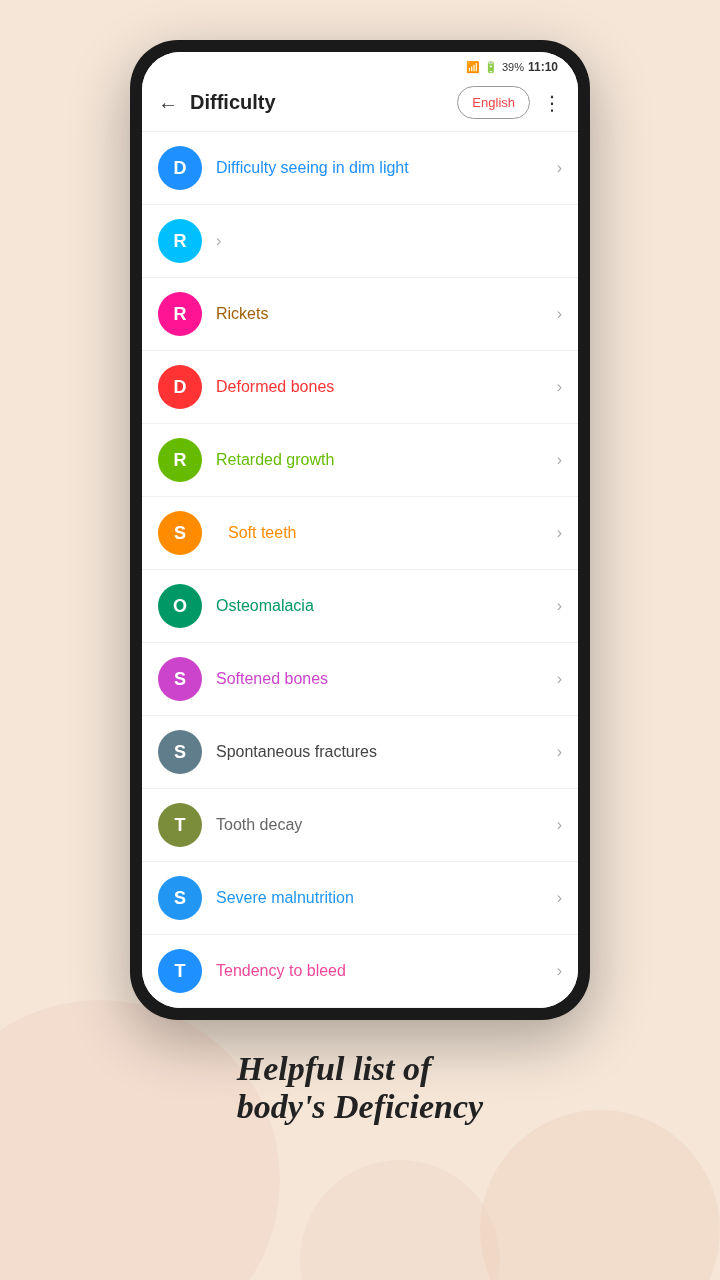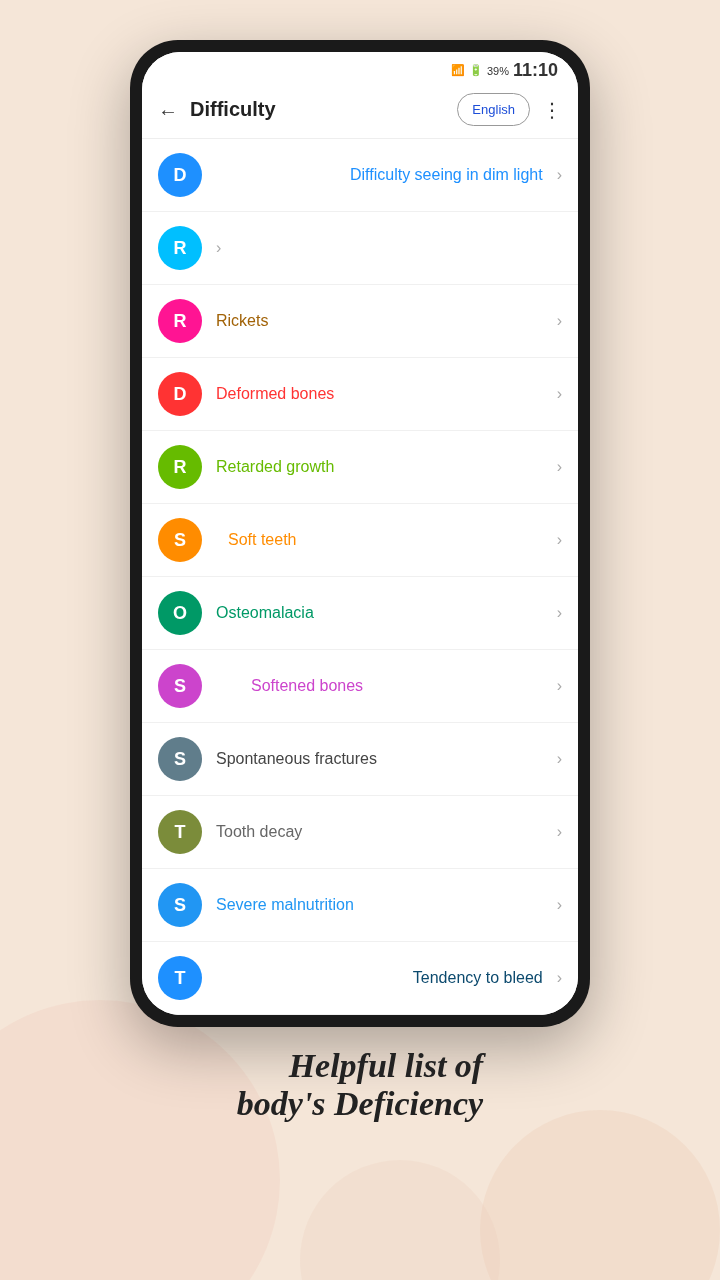--- a/index.html
+++ b/index.html
@@ -62,21 +62,21 @@
 
     .status-icons {
       display: flex;
       align-items: center;
       gap: 4px;
       font-size: 11px;
     }
 
     .status-time {
       font-weight: 600;
-      font-size: 18px;
+      font-size: 12px;
     }
 
     
     .top-bar {
       background: #fff;
       padding: 8px 16px 12px 16px;
       display: flex;
       align-items: center;
       gap: 12px;
       border-bottom: 1px solid #eee;
@@ -93,21 +93,21 @@
       font-weight: 700;
       color: #222;
       flex: 1;
     }
 
     .lang-btn {
       border: 1.5px solid #999;
       border-radius: 20px;
       padding: 8px 14px;
       font-size: 13px;
-      color: #1d4ed8;
+      color: #ef4444;
       background: #fff;
       cursor: pointer;
     }
 
     .more-icon {
       font-size: 20px;
       color: #333;
       cursor: pointer;
     }
 
@@ -145,22 +145,22 @@
       font-weight: 500;
     }
 
     .chevron {
       color: #aaa;
       font-size: 16px;
     }
 
     
     .bottom-text {
-      text-align: right;
-      margin-top: 20px;
+      text-align: left;
+      margin-top: 30px;
       z-index: 2;
       position: relative;
     }
 
     .bottom-text-line1 {
       font-size: 34px;
       font-weight: 900;
       color: #222;
       font-family: Georgia, serif;
       font-style: italic;
@@ -200,21 +200,21 @@
     <div class="top-bar">
       <span class="back-arrow">←</span>
       <span class="page-title">Difficulty</span>
       <button class="lang-btn">English</button>
       <span class="more-icon">⋮</span>
     </div>
 
     <div class="list-container" id="list-container">
     <div class="list-item">
           <div class="avatar-circle" style="background-color: rgb(30, 144, 255);">D</div>
-          <span class="item-label" style="color: rgb(30, 144, 255); text-align: right;">Difficulty seeing in dim light</span>
+          <span class="item-label" style="color: rgb(30, 144, 255);">Difficulty seeing in dim light</span>
           <span class="chevron">›</span>
         </div>
         <div class="list-item">
           <div class="avatar-circle" style="background-color: rgb(0, 191, 255);">R</div>
           <span class="chevron">›</span>
         </div>
         <div class="list-item">
           <div class="avatar-circle" style="background-color: rgb(255, 20, 147);">R</div>
           <span class="item-label" style="color: #a16207;">Rickets</span>
           <span class="chevron">›</span>
@@ -234,41 +234,41 @@
           <span class="item-label" style="color: rgb(255, 140, 0); margin-left: 12px;">Soft teeth</span>
           <span class="chevron">›</span>
         </div>
         <div class="list-item">
           <div class="avatar-circle" style="background-color: rgb(0, 153, 102);">O</div>
           <span class="item-label" style="color: rgb(0, 153, 102);">Osteomalacia</span>
           <span class="chevron">›</span>
         </div>
         <div class="list-item">
           <div class="avatar-circle" style="background-color: rgb(204, 68, 204);">S</div>
-          <span class="item-label" style="color: rgb(204, 68, 204); margin-left: 35px;">Softened bones</span>
+          <span class="item-label" style="color: rgb(204, 68, 204);">Softened bones</span>
           <span class="chevron">›</span>
         </div>
         <div class="list-item">
           <div class="avatar-circle" style="background-color: rgb(96, 125, 139);">S</div>
           <span class="item-label" style="color: rgb(68, 68, 68);">Spontaneous fractures</span>
           <span class="chevron">›</span>
         </div>
         <div class="list-item">
           <div class="avatar-circle" style="background-color: rgb(123, 140, 58);">T</div>
           <span class="item-label" style="color: rgb(102, 102, 102);">Tooth decay</span>
           <span class="chevron">›</span>
         </div>
         <div class="list-item">
           <div class="avatar-circle" style="background-color: rgb(33, 150, 243);">S</div>
           <span class="item-label" style="color: rgb(33, 150, 243);">Severe malnutrition</span>
           <span class="chevron">›</span>
         </div>
         <div class="list-item">
           <div class="avatar-circle" style="background-color: rgb(30, 144, 255);">T</div>
-          <span class="item-label" style="color: #0c4a6e; text-align: right;">Tendency to bleed</span>
+          <span class="item-label" style="color: #ec4899;">Tendency to bleed</span>
           <span class="chevron">›</span>
         </div>
       </div>
 
   </div>
 </div>
 
 <div class="bottom-text">
   <div class="bottom-text-line1">Helpful list of</div>
   <div class="bottom-text-line2">body's Deficiency</div>

